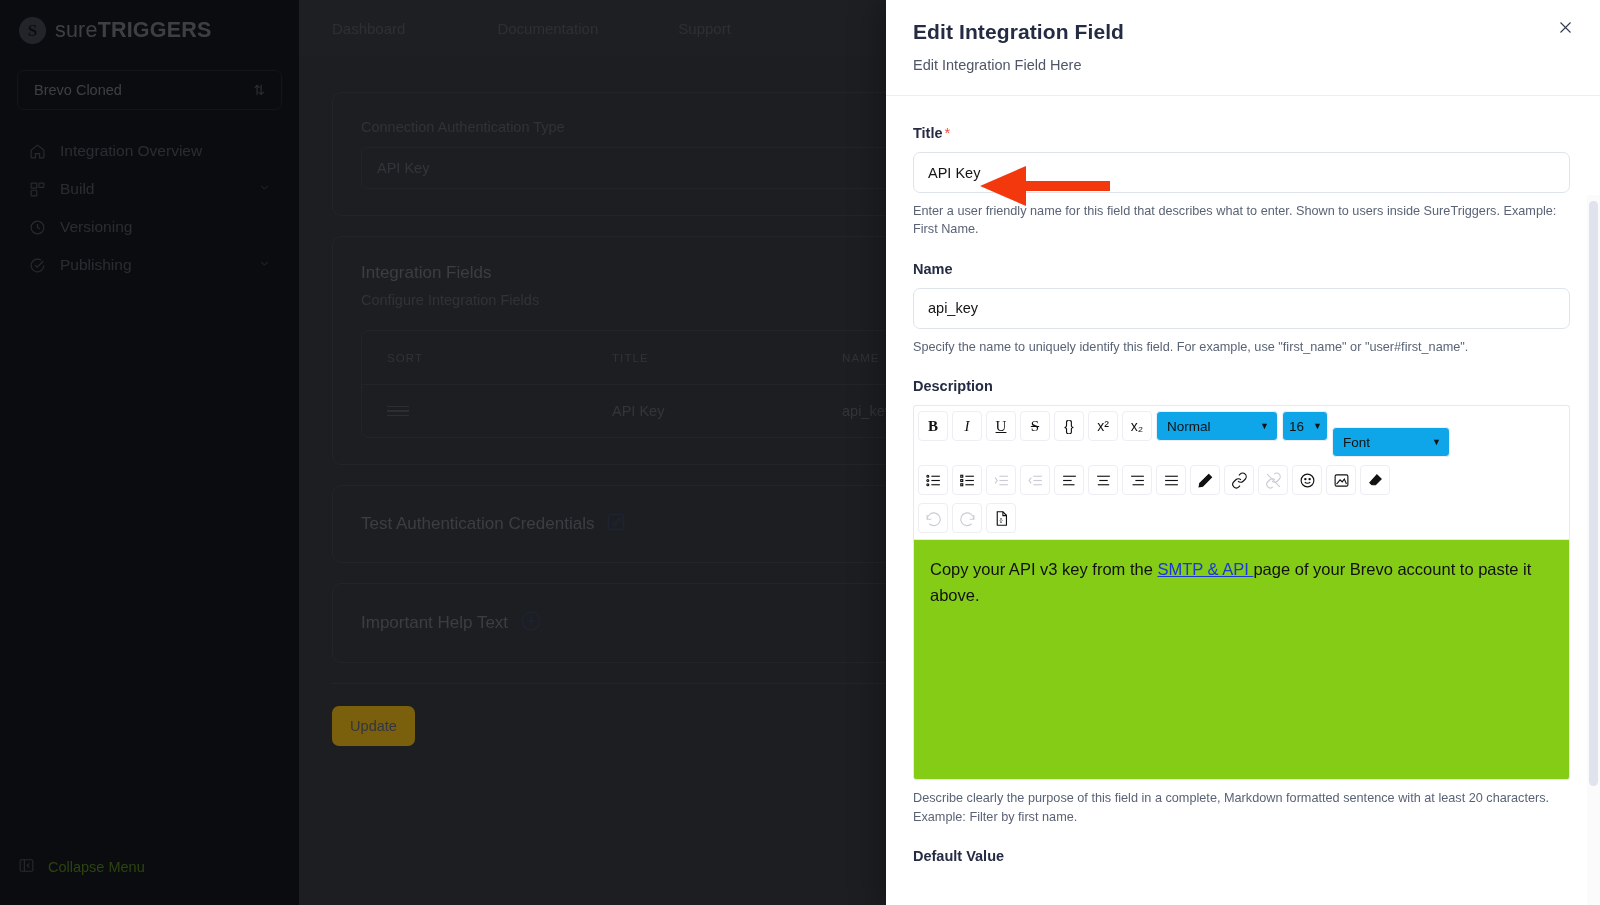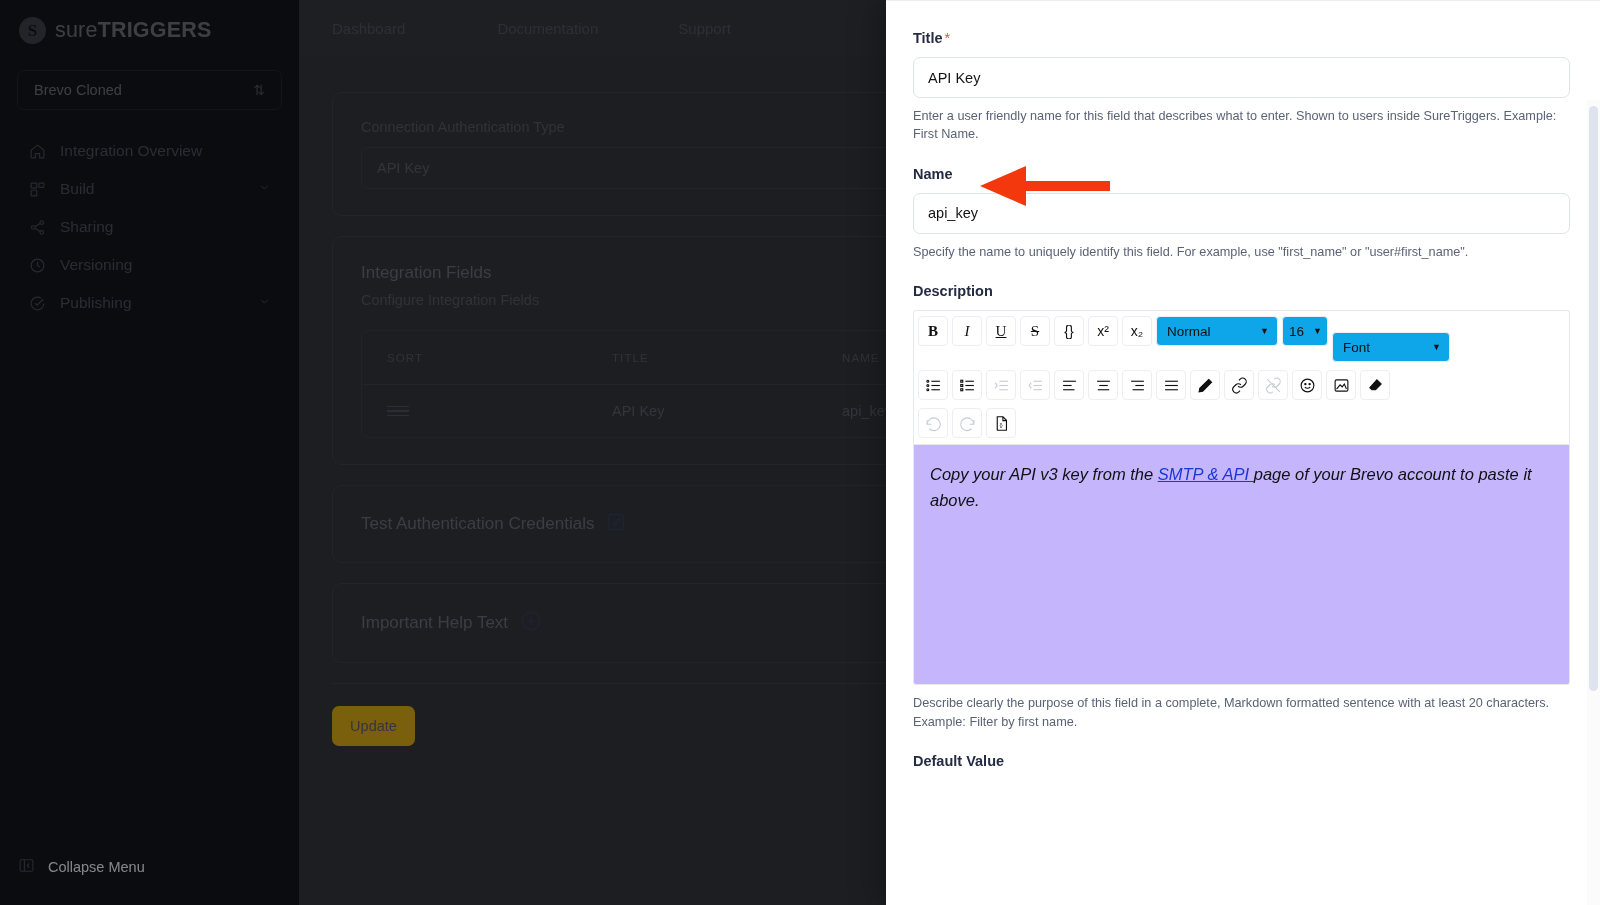--- a/index.html
+++ b/index.html
@@ -59,21 +59,21 @@
     width: 17px; height: 17px; flex: 0 0 17px;
     display: flex; align-items: center; justify-content: center;
   }
   .nav-item .nav-ico svg { width: 17px; height: 17px; stroke: #45484e; fill: none; stroke-width: 1.6; }
   .nav-item .nav-label { flex: 1; }
   .nav-item .nav-caret svg { width: 13px; height: 13px; stroke: #45484e; fill: none; stroke-width: 1.8; }
 
   .collapse-row {
     position: absolute; left: 0; bottom: 28px;
     display: flex; align-items: center; gap: 13px;
-    padding-left: 18px; color: #ffffff; font-size: 14.5px;
+    padding-left: 18px; color: #4d7c0f; font-size: 14.5px;
   }
   .collapse-row svg { width: 17px; height: 17px; stroke: #45484e; fill: none; stroke-width: 1.5; }
 
   
   #main { flex: 1; position: relative; background: #2e3033; }
   #topbar {
     height: 56px; background: #313337;
     display: flex; align-items: center; gap: 0;
     padding-left: 33px;
   }
@@ -201,22 +201,21 @@
   .tb-sel.w-font { width: 118px; margin-top: 16px; }
   .caret-dn { font-size: 9px; color: #111; line-height: 1; }
 
   .editor-body {
     border: 1px solid #e6e9f0;
     border-radius: 0 0 3px 3px;
     height: 241px;
     padding: 17px 16px;
     font-size: 16.5px; color: #111;
     line-height: 1.55;
-    background: #c4b5fd;
-    font-style: italic;
+    background: #84cc16;
   }
   .editor-body a { color: #1a37d8; text-decoration: underline; }
 
   
   #annot-arrow {
     position: absolute; left: 0; top: 0;
     width: 1600px; height: 905px;
     pointer-events: none;
   }
 
@@ -266,32 +265,20 @@
             </svg>
         </span>
         <span class="nav-label">Build</span>
         <span class="nav-caret"><svg viewBox="0 0 24 24">
               <polyline points="6 9 12 15 18 9"></polyline>
             </svg></span>
       </div>
       <div class="nav-item">
         <span class="nav-ico">
           <svg viewBox="0 0 24 24">
-              <circle cx="18" cy="5" r="2.5"></circle>
-              <circle cx="6" cy="12" r="2.5"></circle>
-              <circle cx="18" cy="19" r="2.5"></circle>
-              <line x1="8.2" y1="10.8" x2="15.8" y2="6.2"></line>
-              <line x1="8.2" y1="13.2" x2="15.8" y2="17.8"></line>
-            </svg>
-        </span>
-        <span class="nav-label">Sharing</span>
-      </div>
-      <div class="nav-item">
-        <span class="nav-ico">
-          <svg viewBox="0 0 24 24">
               <circle cx="12" cy="12" r="9"></circle>
               <polyline points="12 7 12 12 15.5 14"></polyline>
             </svg>
         </span>
         <span class="nav-label">Versioning</span>
       </div>
       <div class="nav-item">
         <span class="nav-ico">
           <svg viewBox="0 0 24 24">
               <path d="M21 12a9 9 0 1 1-4-7.5"></path>
@@ -391,20 +378,30 @@
 
       <div class="divider-line"></div>
       <div class="update-btn">Update</div>
     </div>
   </div>
 
   <div id="dim-overlay"></div>
 </div>
 
 <section id="modal">
+  <header id="modal-header">
+    <h1 id="modal-title">Edit Integration Field</h1>
+    <div id="modal-subtitle">Edit Integration Field Here</div>
+    <div id="close-btn">
+      <svg viewBox="0 0 24 24">
+          <line x1="4" y1="4" x2="20" y2="20"></line>
+          <line x1="20" y1="4" x2="4" y2="20"></line>
+        </svg>
+    </div>
+  </header>
 
   <div id="modal-body">
     <div id="modal-body-inner">
 
       <div class="field-block">
         <div class="field-label">
           <span>Title</span><span class="req">*</span>
         </div>
         <input class="text-input" type="text" value="API Key" style="">
         <div class="help-text">Enter a user friendly name for this field that describes what to enter. Shown to users inside SureTriggers. Example: First Name.</div>

